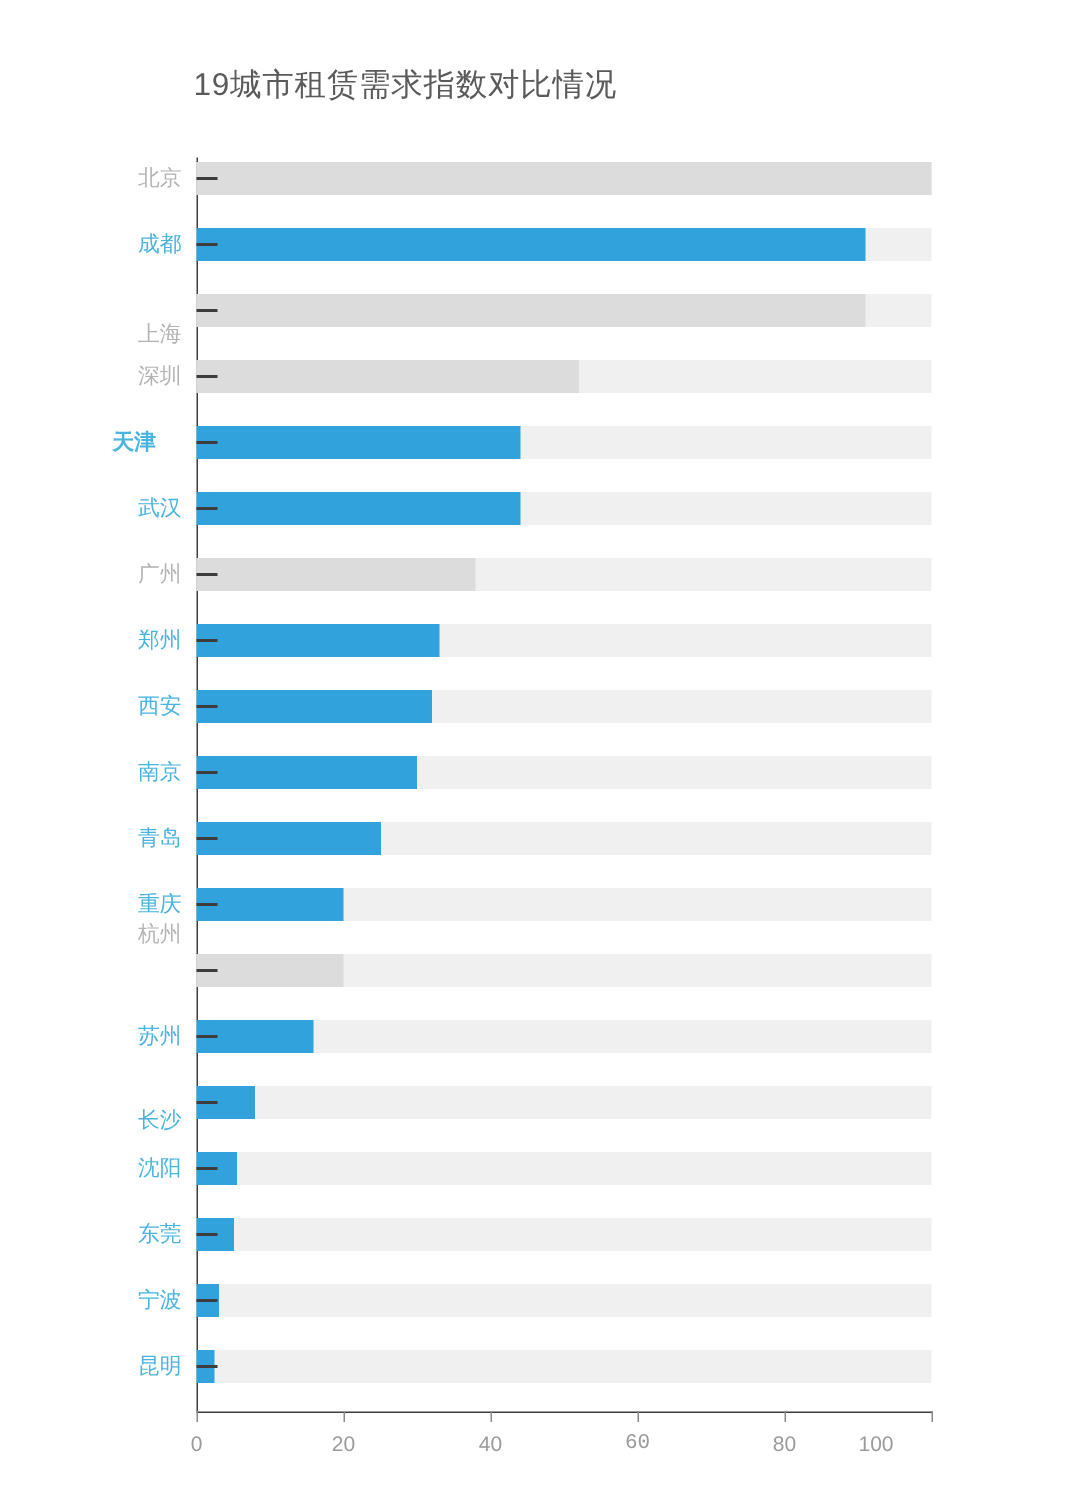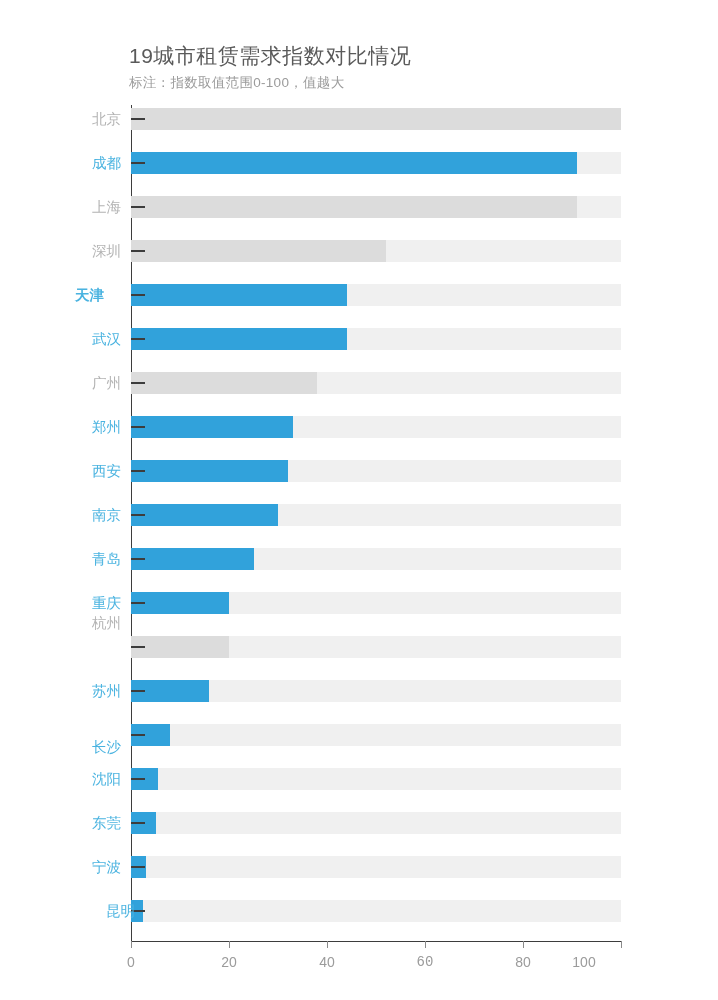--- a/index.html
+++ b/index.html
@@ -122,21 +122,20 @@
     transform: translateX(-50%);
     white-space: nowrap;
   }
 </style>
 </head>
 <body>
 
 <div id="page">
 
   <div id="chart-title">19城市租赁需求指数对比情况</div>
-  <div id="chart-subtitle">标注：指数取值范围0-100，值越大</div>
 
   <div id="plot">
     <div id="y-axis-line"></div>
     <div id="rows-container">
         <div class="row" style="top: 3px;">
           <div class="track"></div>
           <div class="bar gray" style="width: 490px;"></div>
           <div class="y-tick" style="top: 10px;"></div>
         </div>
         <div class="row" style="top: 47px;">
@@ -243,32 +242,32 @@
       <div class="x-tick" style="left: 425px;"></div>
       <div class="x-label" style="left: 425px; font-family: Liberation Mono, monospace;">60</div>
       <div class="x-tick" style="left: 523px;"></div>
       <div class="x-label" style="left: 523px;">80</div>
       <div class="x-tick" style="left: 621px;"></div>
       <div class="x-label" style="left: 584px;">100</div>
     </div>
   <div id="y-labels">
       <div class="y-label gray" style="left: 69px; top: 112px;">北京</div>
       <div class="y-label blue" style="left: 69px; top: 156px;">成都</div>
-      <div class="y-label gray" style="left: 69px; top: 200px;">上海</div>
+      <div class="y-label gray" style="left: 69px; top: 216px;">上海</div>
       <div class="y-label gray" style="left: 69px; top: 244px;">深圳</div>
       <div class="y-label blue" style="left: 52px; top: 288px; font-weight: bold;">天津</div>
       <div class="y-label blue" style="left: 69px; top: 332px;">武汉</div>
       <div class="y-label gray" style="left: 69px; top: 376px;">广州</div>
       <div class="y-label blue" style="left: 69px; top: 420px;">郑州</div>
       <div class="y-label blue" style="left: 69px; top: 464px;">西安</div>
       <div class="y-label blue" style="left: 69px; top: 508px;">南京</div>
       <div class="y-label blue" style="left: 69px; top: 552px;">青岛</div>
       <div class="y-label blue" style="left: 69px; top: 596px;">重庆</div>
       <div class="y-label gray" style="left: 69px; top: 616px; text-align: right;">杭州</div>
       <div class="y-label blue" style="left: 69px; top: 684px;">苏州</div>
       <div class="y-label blue" style="left: 69px; top: 728px; margin-top: 12px;">长沙</div>
       <div class="y-label blue" style="left: 69px; top: 772px;">沈阳</div>
       <div class="y-label blue" style="left: 69px; top: 816px; text-align: right;">东莞</div>
       <div class="y-label blue" style="left: 69px; top: 860px;">宁波</div>
-      <div class="y-label blue" style="left: 83px; top: 904px;">昆明</div>
+      <div class="y-label blue" style="left: 69px; top: 904px;">昆明</div>
     </div>
 
 </div>
 
 </body></html>

